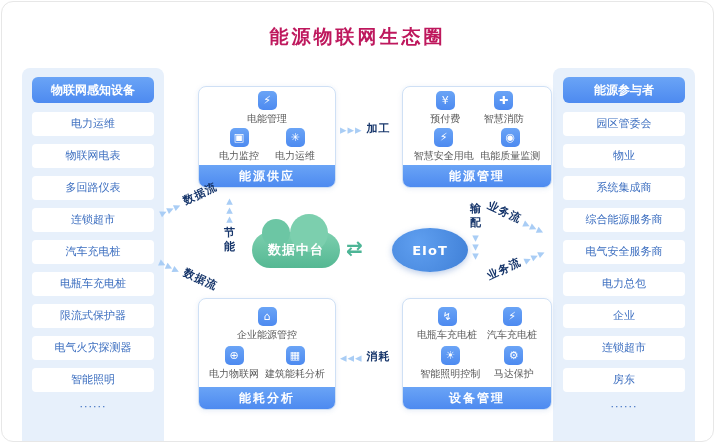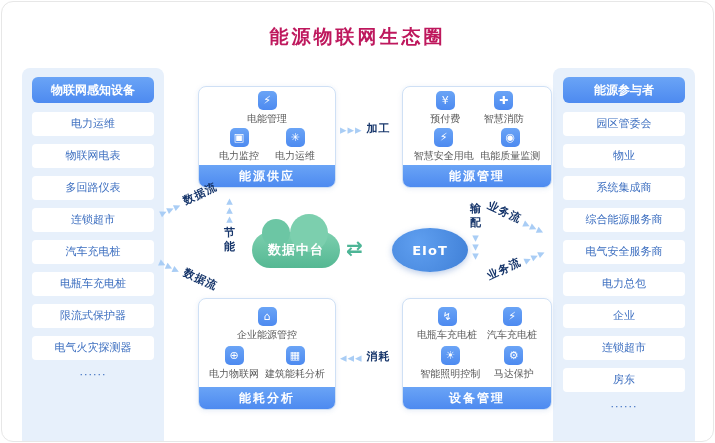--- a/index.html
+++ b/index.html
@@ -110,20 +110,21 @@
   <div class="panel left">
     <div class="panel-header">物联网感知设备</div>
     <div class="panel-item">电力运维</div>
     <div class="panel-item">物联网电表</div>
     <div class="panel-item">多回路仪表</div>
     <div class="panel-item">连锁超市</div>
     <div class="panel-item">汽车充电桩</div>
     <div class="panel-item">电瓶车充电桩</div>
     <div class="panel-item">限流式保护器</div>
     <div class="panel-item">电气火灾探测器</div>
+    <div class="panel-item">智能照明</div>
     <div class="panel-dots">······</div>
   </div>
 
   <div class="panel right">
     <div class="panel-header">能源参与者</div>
     <div class="panel-item">园区管委会</div>
     <div class="panel-item">物业</div>
     <div class="panel-item">系统集成商</div>
     <div class="panel-item">综合能源服务商</div>
     <div class="panel-item">电气安全服务商</div>

